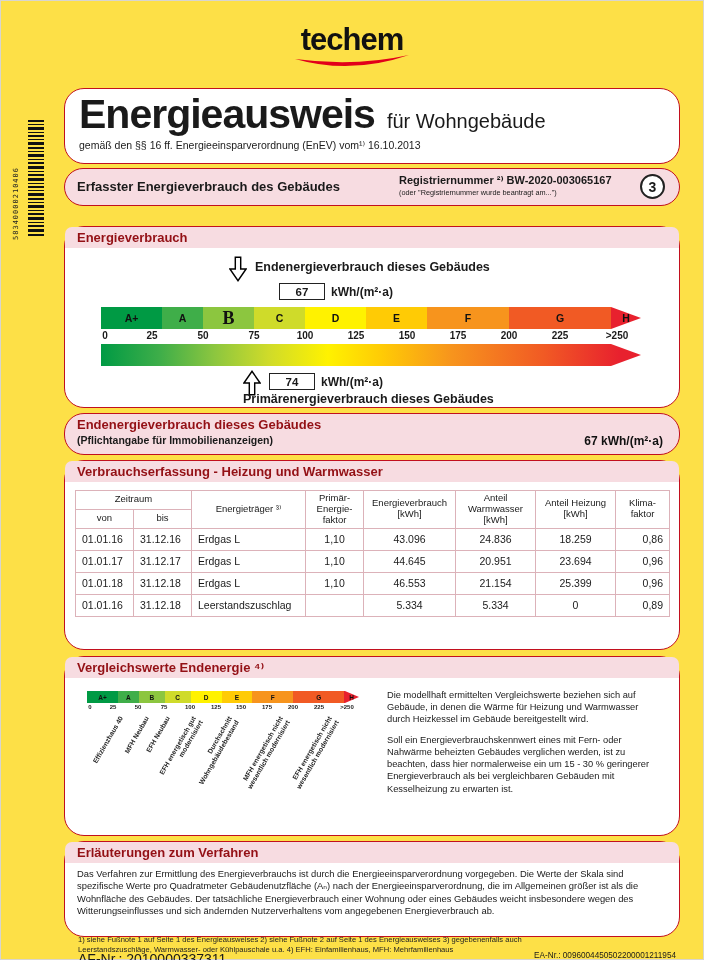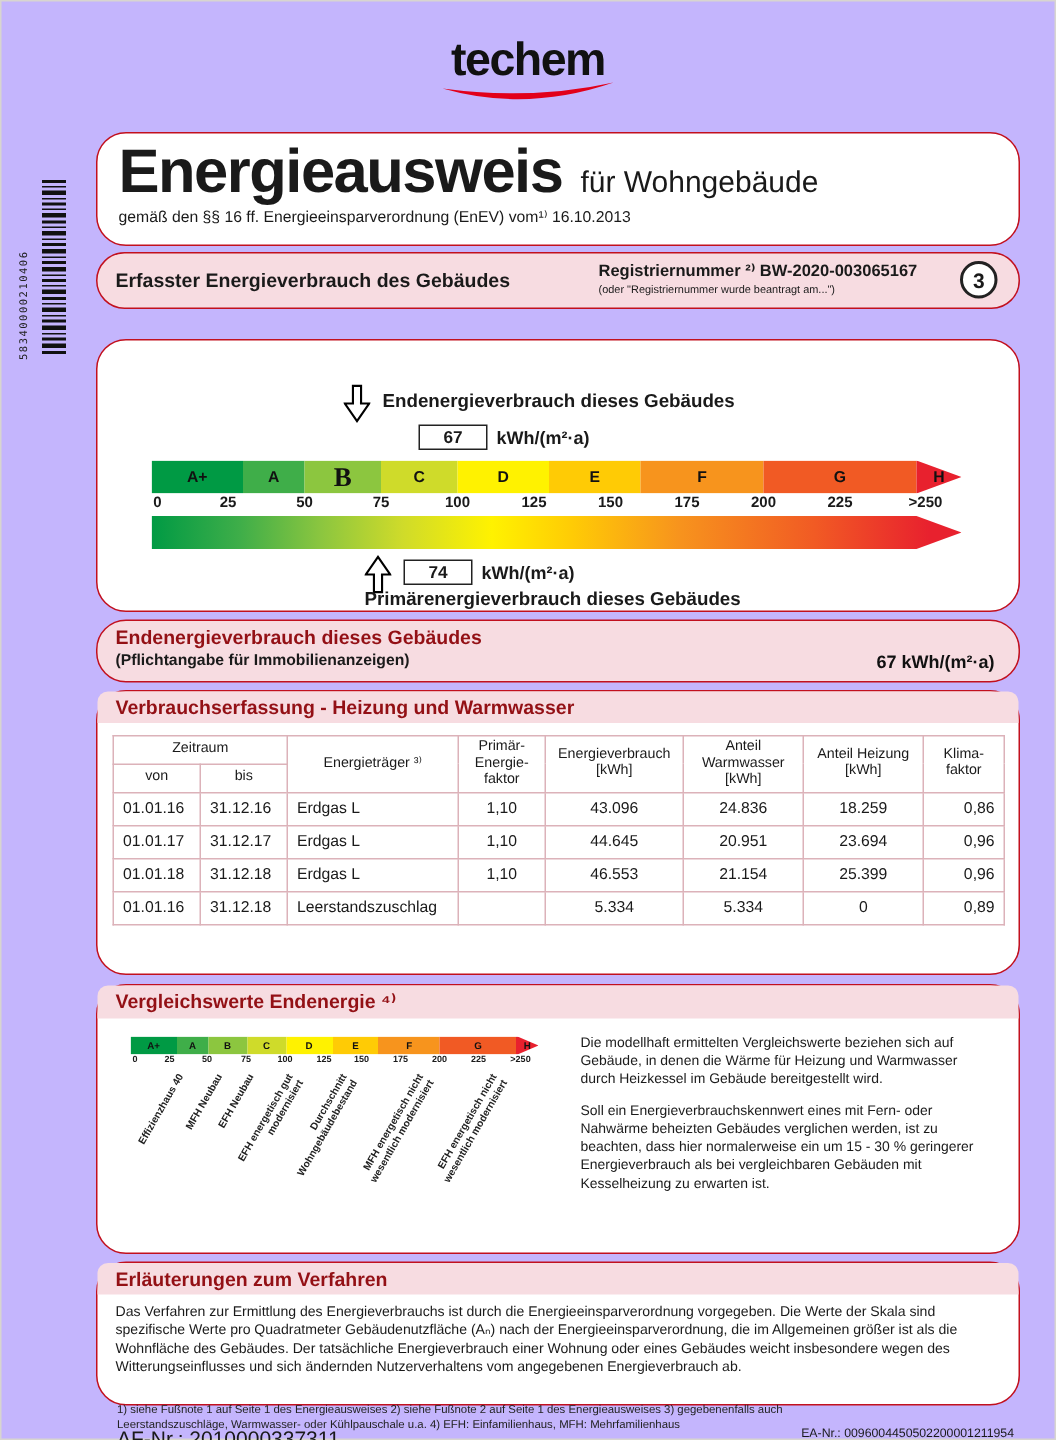--- a/index.html
+++ b/index.html
@@ -1,18 +1,18 @@
 <!DOCTYPE html>
 <html><head>
 <meta charset="utf-8">
 <style>
   html,body{margin:0;padding:0;background:#e9e7e3;}
   *{box-sizing:border-box;}
   .page{
-    position:relative;width:704px;height:960px;background:#c4b5fd;
+    position:relative;width:704px;height:960px;background:#fde047;
     font-family:"Liberation Sans","DejaVu Sans",sans-serif;color:#1a1a1a;
     overflow:hidden;box-shadow:inset 0 0 0 1px #d8d5d0;
   }
   
   .barcode-number{
     position:absolute;left:12px;top:122px;height:118px;
     writing-mode:vertical-rl;transform:rotate(180deg);
     font-family:"DejaVu Sans Mono",monospace;font-size:7px;letter-spacing:1px;color:#222;
   }
   .barcode-bars{position:absolute;left:28px;top:120px;}
@@ -177,20 +177,21 @@
       <div>
         <b>Registriernummer ²⁾</b>
         <b>BW-2020-003065167</b>
       </div>
       <div class="reg-note">(oder "Registriernummer wurde beantragt am...")</div>
     </div>
     <div class="page-circle">3</div>
   </div>
 
   <div class="box energy-box">
+    <div class="strip">Energieverbrauch</div>
 
     <svg class="arrow" style="left:164px;top:29px" width="18" height="26" viewBox="0 0 20 28">
       <path d="M7 1 h6 v13 h6 l-9 13 -9 -13 h6 z" fill="#fff" stroke="#000" stroke-width="1.6"></path>
     </svg>
     <div class="end-label">Endenergieverbrauch dieses Gebäudes</div>
     <div class="val-box" style="left:214px;top:56px">
       <span>67</span>
     </div>
     <span class="unit" style="left:266px;top:58px">kWh/(m²·a)</span>
 

